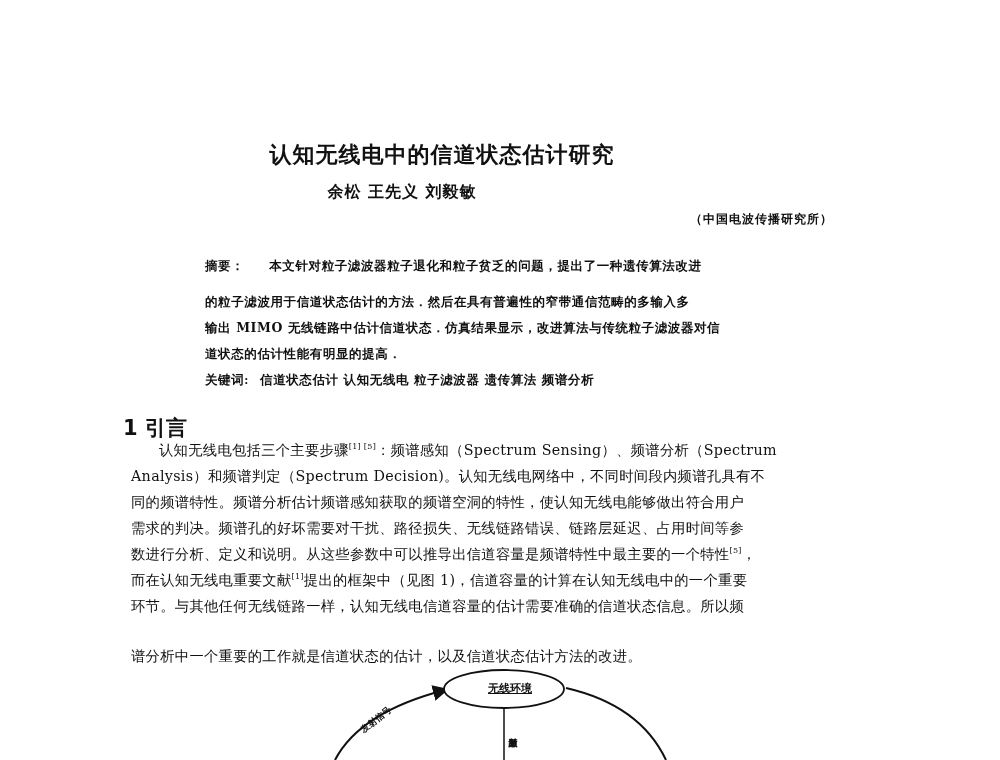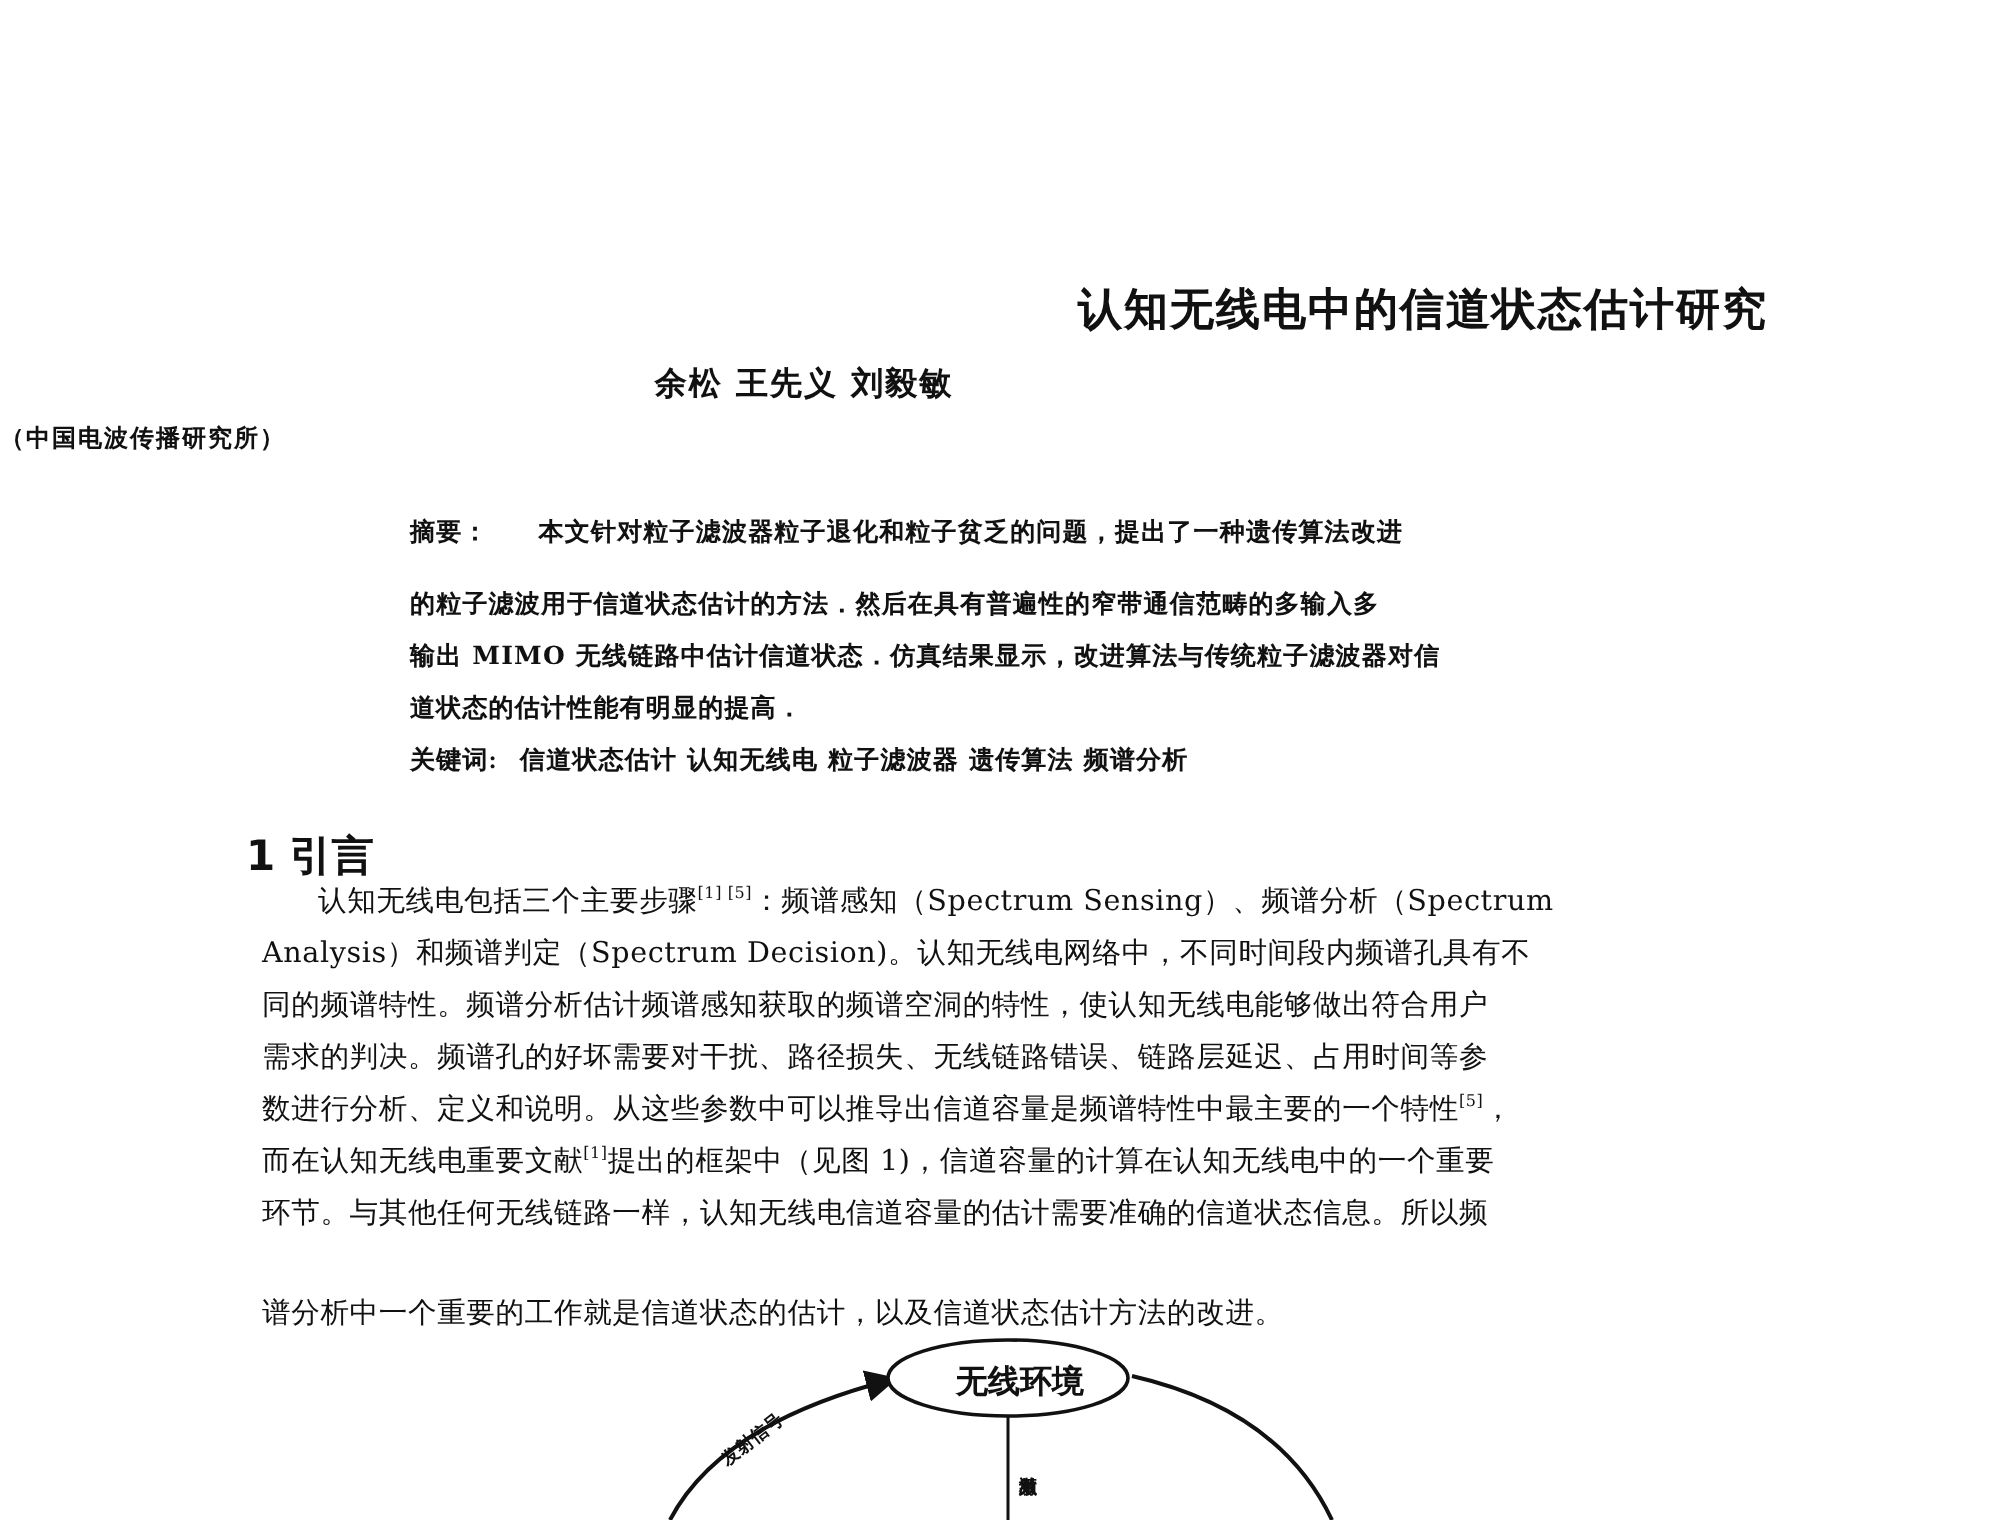--- a/index.html
+++ b/index.html
@@ -1,29 +1,29 @@
 <!DOCTYPE html>
 <html><head>
 <meta charset="utf-8">
 <style>
   html, body { margin:0; padding:0; background:#ffffff; }
   body { width:1000px; height:760px; position:relative; overflow:hidden; color:#111;
          font-family: "DejaVu Serif", "Liberation Serif", serif; }
   .abs { position:absolute; white-space:nowrap; }
-  #title { left:0; width:884px; top:140px; text-align:right; font-size:22px; font-weight:bold;
+  #title { left:0; width:884px; top:140px; text-align:center; font-size:22px; font-weight:bold;
            font-family:"DejaVu Sans","Liberation Sans",sans-serif; letter-spacing:1px; }
   #authors { left:0; width:804px; top:182px; text-align:center; font-size:16px; font-weight:bold; letter-spacing:1px; }
-  #affil { left:0; width:833px; top:211px; text-align:left; font-size:12px; font-weight:bold; letter-spacing:1px; }
+  #affil { left:0; width:833px; top:211px; text-align:right; font-size:12px; font-weight:bold; letter-spacing:1px; }
   .abs-line { left:205px; font-size:12.5px; font-weight:bold; letter-spacing:0.6px; }
   .abs-label { font-family:Liberation Serif, serif; font-weight:bold; }
   #section { left:123px; top:414px; font-size:21px; font-weight:bold; font-family:"DejaVu Sans","Liberation Sans",sans-serif; }
   .body-line { left:131px; font-size:14.3px; letter-spacing:0.3px; }
   sup { font-size:8px; vertical-align:6px; }
   #diagram { position:absolute; left:0; top:0; width:1000px; height:760px; pointer-events:none; }
-  #env-label { left:478px; top:681px; font-size:16px; font-weight:bold; font-family:"DejaVu Sans","Liberation Sans",sans-serif; }
+  #env-label { left:488px; top:681px; font-size:11px; font-weight:bold; font-family:"DejaVu Sans","Liberation Sans",sans-serif;text-decoration:underline; }
   #tx-label { left:358px; top:726px; font-size:9px; font-weight:bold; transform:rotate(-38deg); transform-origin:left top; }
   #rf-label { left:508px; top:731px; font-size:9px; font-weight:bold; writing-mode:vertical-rl; line-height:10px; }
 </style>
 </head>
 <body>
 
 <div class="abs" id="title">认知无线电中的信道状态估计研究</div>
 <div class="abs" id="authors">余松  王先义  刘毅敏</div>
 <div class="abs" id="affil">（中国电波传播研究所）</div>
 

